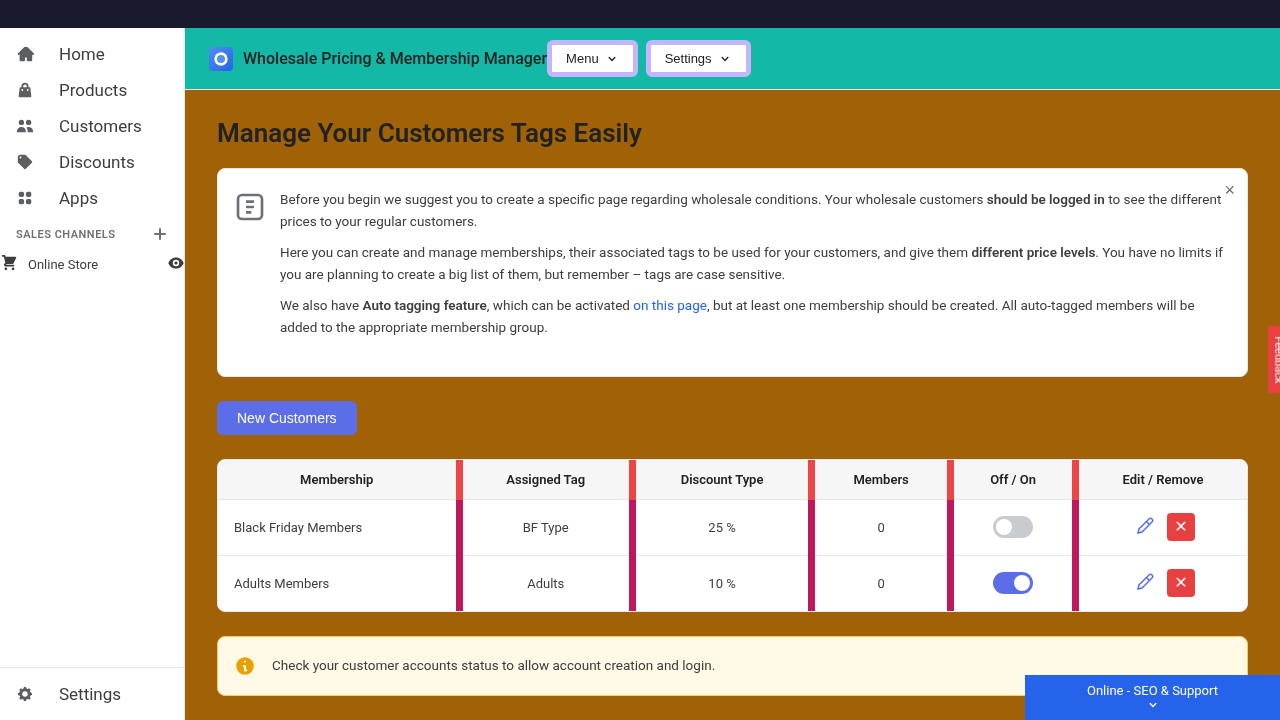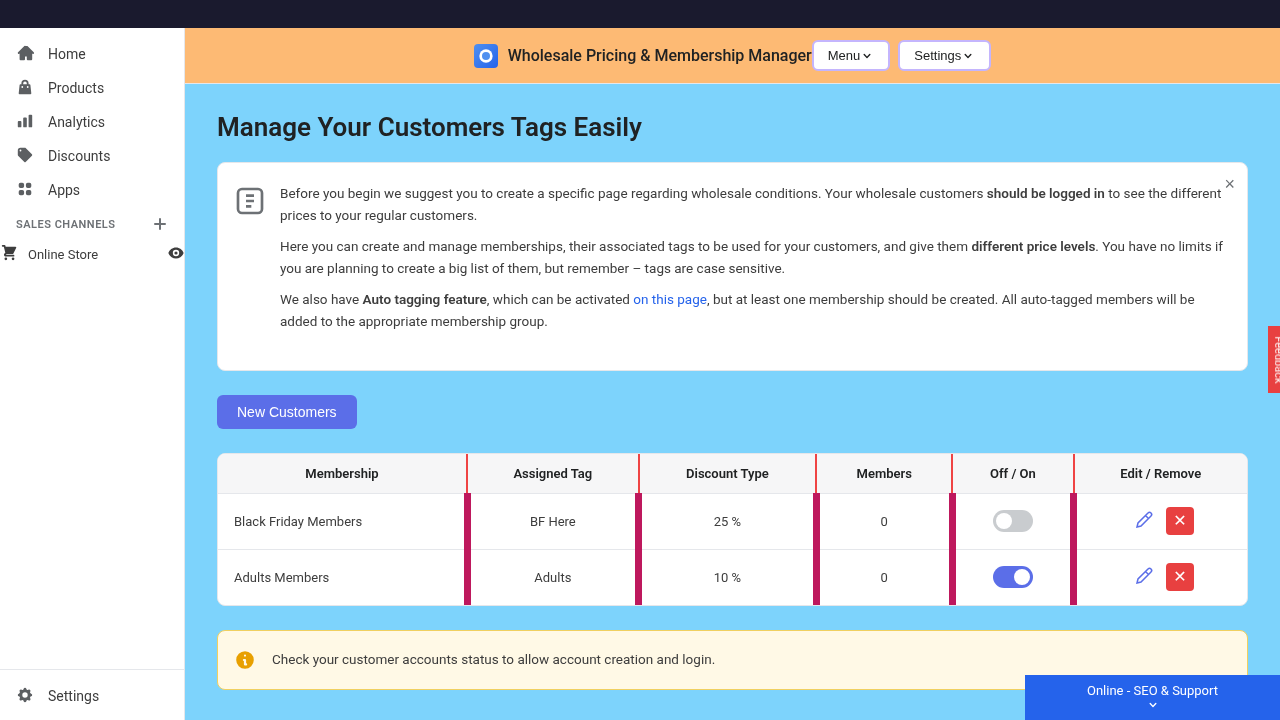--- a/index.html
+++ b/index.html
@@ -5,62 +5,62 @@
     * { box-sizing: border-box; margin: 0; padding: 0; }
     body { font-family: -apple-system, BlinkMacSystemFont, 'Segoe UI', Roboto, sans-serif; font-size: 14px; background: #f4f6f8; display: flex; flex-direction: column; height: 720px; overflow: hidden; }
 
     
     .top-bar { background: #1a1a2e; height: 28px; width: 100%; flex-shrink: 0; }
 
     .layout { display: flex; flex: 1; overflow: hidden; }
 
     
     .sidebar { width: 185px; background: #fff; border-right: 1px solid #e5e7eb; display: flex; flex-direction: column; flex-shrink: 0; overflow-y: auto; }
-    .sidebar-item { display: flex; align-items: flex-end; gap: 14px; padding: 8px 16px; cursor: pointer; color: #3d3d3d; font-size: 14px; }
+    .sidebar-item { display: flex; align-items: center; gap: 25px; padding: 8px 16px; cursor: pointer; color: #3d3d3d; font-size: 17px; }
     .sidebar-item .icon { width: 18px; height: 18px; display: flex; align-items: center; justify-content: center; color: #5c5f62; flex-shrink: 0; }
     .sidebar-item svg { width: 18px; height: 18px; }
     .sidebar-section-header { display: flex; align-items: center; justify-content: space-between; padding: 10px 16px 4px; font-size: 11px; font-weight: 600; color: #6d7175; letter-spacing: 0.5px; }
     .sidebar-section-header .add-icon { width: 16px; height: 16px; color: #6d7175; cursor: pointer; }
     .sidebar-online-item { display: flex; align-items: center; justify-content: space-between; padding: 8px 0; cursor: pointer; color: #3d3d3d; font-size: 13px; }
     .sidebar-online-item .left { display: flex; align-items: center; gap: 10px; }
     .sidebar-bottom { margin-top: auto; border-top: 1px solid #e5e7eb; padding: 8px 0; }
 
     
     .main { flex: 1; display: flex; flex-direction: column; overflow: hidden; }
 
     
-    .app-header { background: #fdba74; border-bottom: 1px solid #e5e7eb; padding: 12px 24px; display: flex; align-items: center; justify-content: center; flex-shrink: 0; }
+    .app-header { background: #14b8a6; border-bottom: 1px solid #e5e7eb; padding: 12px 24px; display: flex; align-items: center; justify-content: flex-start; flex-shrink: 0; }
     .app-header-left { display: flex; align-items: center; gap: 10px; }
     .app-logo { width: 24px; height: 24px; border-radius: 4px; background: linear-gradient(135deg, #4f90f0, #2563eb); display: flex; align-items: center; justify-content: center; color: white; font-size: 12px; font-weight: bold; }
     .app-title { font-size: 16px; font-weight: 500; color: #202223; }
     .app-header-right { display: flex; gap: 8px; }
-    .header-btn { border: 2px solid #c4b5fd; background: #fff; padding: 6px 14px; border-radius: 6px; cursor: pointer; font-size: 13px; display: flex; align-items: center; color: #202223; }
-
-    
-    .content { flex: 1; overflow-y: auto; padding: 28px 32px; background: #7dd3fc; }
+    .header-btn { border: 5px solid #c4b5fd; background: #fff; padding: 6px 14px; border-radius: 6px; cursor: pointer; font-size: 13px; display: flex; align-items: center; gap: 6px; color: #202223; }
+
+    
+    .content { flex: 1; overflow-y: auto; padding: 28px 32px; background: #a16207; }
     .page-title { font-size: 26px; font-weight: 600; color: #202223; margin-bottom: 20px; }
 
     
     .info-box { background: #fff; border: 1px solid #e5e7eb; border-radius: 8px; padding: 20px 20px 20px 16px; margin-bottom: 24px; position: relative; display: flex; gap: 14px; }
     .info-box-close { position: absolute; top: 12px; right: 12px; background: none; border: none; cursor: pointer; color: #6d7175; font-size: 18px; line-height: 1; }
     .info-box-icon { flex-shrink: 0; width: 32px; height: 32px; color: #6d7175; display: flex; align-items: center; justify-content: center; margin-top: 2px; }
     .info-box-text { font-size: 13.5px; color: #3d3d3d; line-height: 1.6; }
     .info-box-text p { margin-bottom: 10px; }
     .info-box-text p:last-child { margin-bottom: 17px; }
     .info-box-text strong { font-weight: 600; }
     .info-box-text a { color: #2563eb; text-decoration: none; }
 
     
     .btn-primary { background: #5b6ee8; color: white; border: none; padding: 9px 20px; border-radius: 6px; cursor: pointer; font-size: 14px; font-weight: 500; margin-bottom: 24px; }
 
     
     .table-container { background: #fff; border: 1px solid #e5e7eb; border-radius: 8px; overflow: hidden; margin-bottom: 24px; }
     table { width: 100%; border-collapse: collapse; }
     thead tr { background: #f6f6f7; }
-    th { padding: 12px 16px; text-align: center; font-weight: 600; font-size: 13px; color: #202223; border-bottom: 1px solid #e5e7eb; border-right: 2px solid #ef4444; }
+    th { padding: 12px 16px; text-align: center; font-weight: 600; font-size: 13px; color: #202223; border-bottom: 1px solid #e5e7eb; border-right: 7px solid #ef4444; }
     th:last-child { border-right: none; }
     td { padding: 12px 16px; border-bottom: 1px solid #e5e7eb; border-right: 7px solid #be185d; font-size: 13px; color: #3d3d3d; }
     td:last-child { border-right: none; }
     tr:last-child td { border-bottom: none; }
     .text-center { text-align: center; }
     .action-cell { display: flex; align-items: center; justify-content: center; gap: 8px; }
 
     
     .toggle { position: relative; display: inline-block; width: 40px; height: 22px; }
     .toggle input { opacity: 0; width: 0; height: 0; }
@@ -110,24 +110,24 @@
         <span class="icon">
           <svg viewBox="0 0 20 20" fill="currentColor">
               <path fill-rule="evenodd" d="M10 2a4 4 0 00-4 4v1H5a1 1 0 00-.994.89l-1 9A1 1 0 004 18h12a1 1 0 00.994-1.11l-1-9A1 1 0 0015 7h-1V6a4 4 0 00-4-4zm2 5V6a2 2 0 10-4 0v1h4zm-6 3a1 1 0 112 0 1 1 0 01-2 0zm7-1a1 1 0 100 2 1 1 0 000-2z" clip-rule="evenodd"></path>
             </svg>
         </span>
         <span>Products</span>
       </div>
       <div class="sidebar-item">
         <span class="icon">
           <svg viewBox="0 0 20 20" fill="currentColor">
-              <path d="M2 11a1 1 0 011-1h2a1 1 0 011 1v5a1 1 0 01-1 1H3a1 1 0 01-1-1v-5zM8 7a1 1 0 011-1h2a1 1 0 011 1v9a1 1 0 01-1 1H9a1 1 0 01-1-1V7zM14 4a1 1 0 011-1h2a1 1 0 011 1v12a1 1 0 01-1 1h-2a1 1 0 01-1-1V4z"></path>
-            </svg>
-        </span>
-        <span>Analytics</span>
+              <path d="M9 6a3 3 0 11-6 0 3 3 0 016 0zM17 6a3 3 0 11-6 0 3 3 0 016 0zM12.93 17c.046-.327.07-.66.07-1a6.97 6.97 0 00-1.5-4.33A5 5 0 0119 16v1h-6.07zM6 11a5 5 0 015 5v1H1v-1a5 5 0 015-5z"></path>
+            </svg>
+        </span>
+        <span>Customers</span>
       </div>
       <div class="sidebar-item">
         <span class="icon">
           <svg viewBox="0 0 20 20" fill="currentColor">
               <path fill-rule="evenodd" d="M17.707 9.293a1 1 0 010 1.414l-7 7a1 1 0 01-1.414 0l-7-7A.997.997 0 012 10V5a3 3 0 013-3h5c.256 0 .512.098.707.293l7 7zM5 6a1 1 0 100-2 1 1 0 000 2z" clip-rule="evenodd"></path>
             </svg>
         </span>
         <span>Discounts</span>
       </div>
       <div class="sidebar-item">
@@ -244,21 +244,21 @@
               <th>Discount Type</th>
               <th>Members</th>
               <th>Off / On</th>
               <th>Edit / Remove</th>
             </tr>
           </thead>
           <tbody>
 
             <tr>
               <td>Black Friday Members</td>
-              <td class="text-center">BF Here</td>
+              <td class="text-center">BF Type</td>
               <td class="text-center">25 %</td>
               <td class="text-center">0</td>
               <td class="text-center">
                 <label class="toggle toggle-off">
                   <input type="checkbox" style="">
                   <span class="toggle-slider"></span>
                 </label>
               </td>
               <td>
                 <div class="action-cell">

